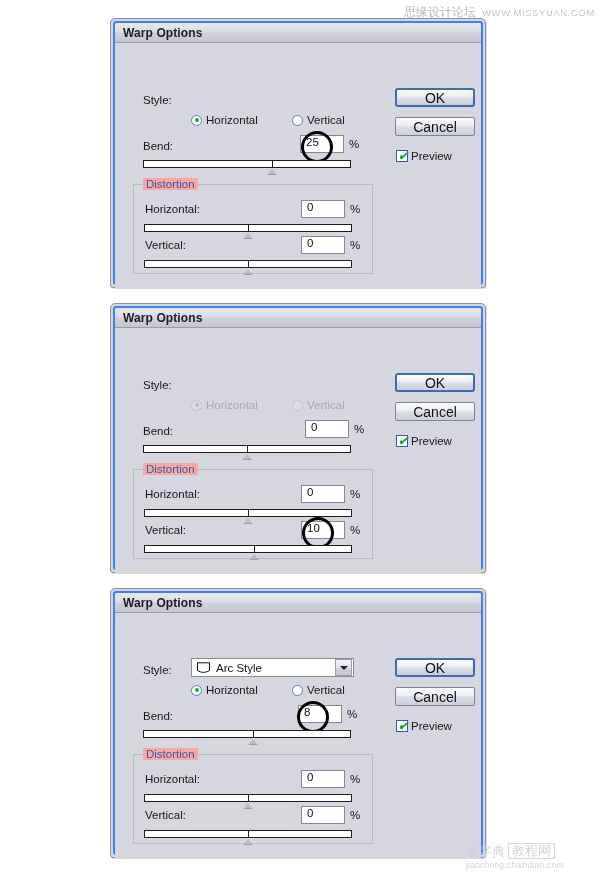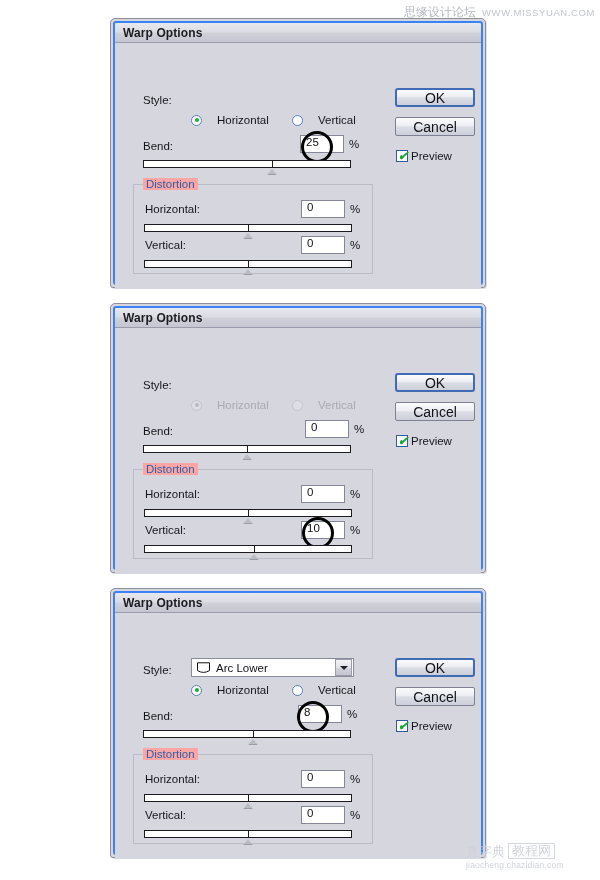--- a/index.html
+++ b/index.html
@@ -144,21 +144,21 @@
     box-sizing: border-box;
   }
   .chev {
     width: 0; height: 0;
     border-left: 4px solid transparent;
     border-right: 4px solid transparent;
     border-top: 4px solid #20202a;
   }
 
   
-  .radio-wrap { display: flex; align-items: center; gap: 15px; position: absolute; }
+  .radio-wrap { display: flex; align-items: center; gap: 4px; position: absolute; }
   .radio {
     width: 11px; height: 11px;
     border-radius: 50%;
     background: #fdfdff;
     border: 1px solid #5b7fb5;
     box-sizing: border-box;
     display: flex; align-items: center; justify-content: center;
     flex: 0 0 auto;
   }
   .radio.dim { border-color: #c3c5cc; background: #dddee4; }
@@ -462,21 +462,21 @@
     </div>
     <div class="dlg-body" style="height:246px;">
 
       <span class="lbl" style="position:absolute; left:28px; top:51px;">Style:</span>
       <div class="combo" style="left:76px; top:45px; width:163px;">
         <span class="shape-ico">
           <svg class="shape" width="15" height="14" viewBox="0 0 15 14">
               <path d="M1.5 1.8 L13.5 1.8 L13.5 9.6 Q7.5 13.2 1.5 9.6 Z" fill="#fff" stroke="#111" stroke-width="1"></path>
             </svg>
         </span>
-        <span class="combo-text">Arc Lower</span>
+        <span class="combo-text">Arc Style</span>
         <span class="arrow-btn">
             <i class="chev"></i>
           </span>
       </div>
 
       <div class="radio-wrap" style="left:76px; top:71px;">
         <span class="radio">
             <i class="dot"></i>
           </span>
         <span class="lbl">Horizontal</span>

